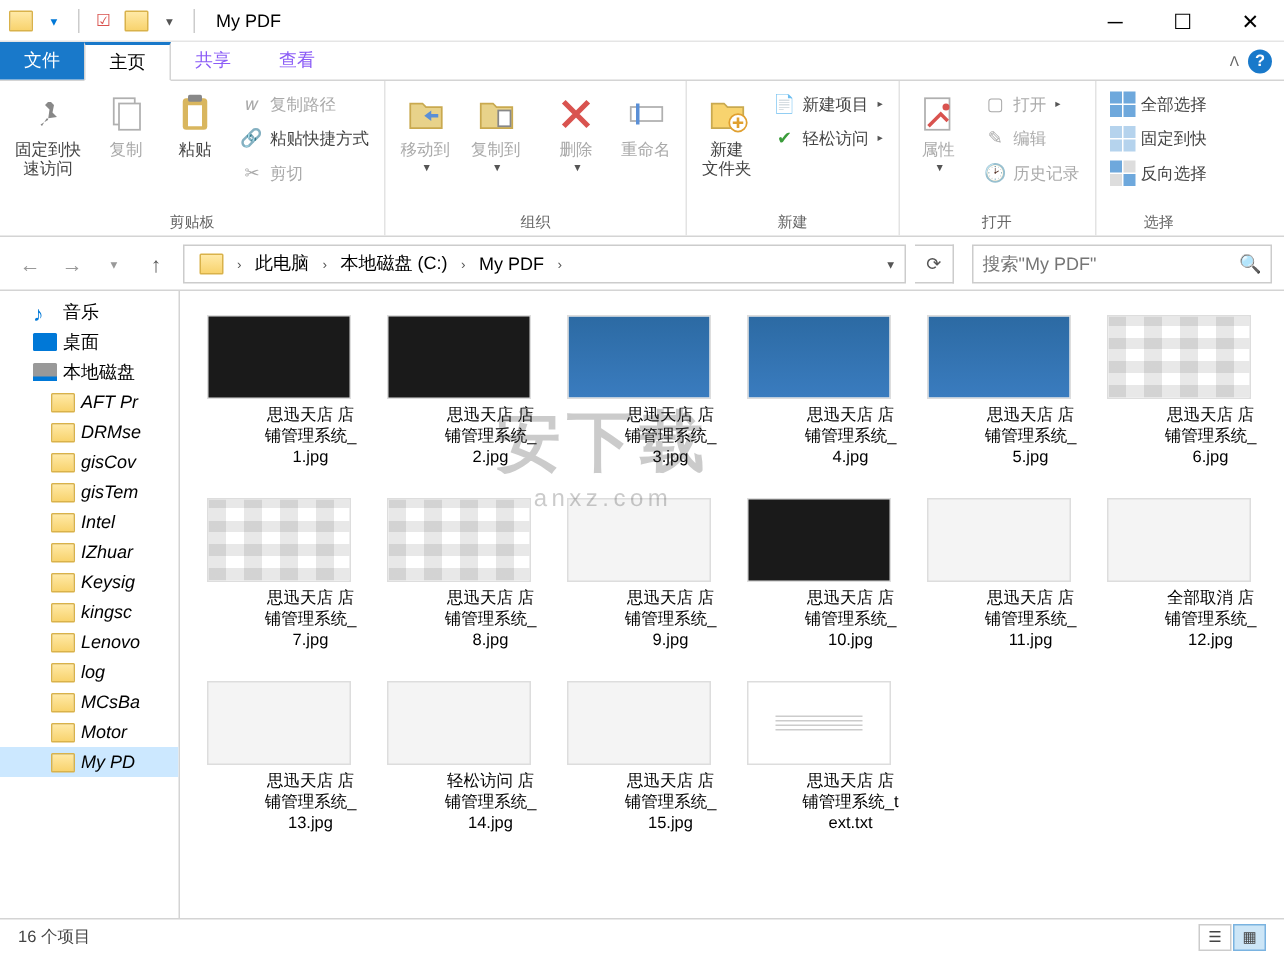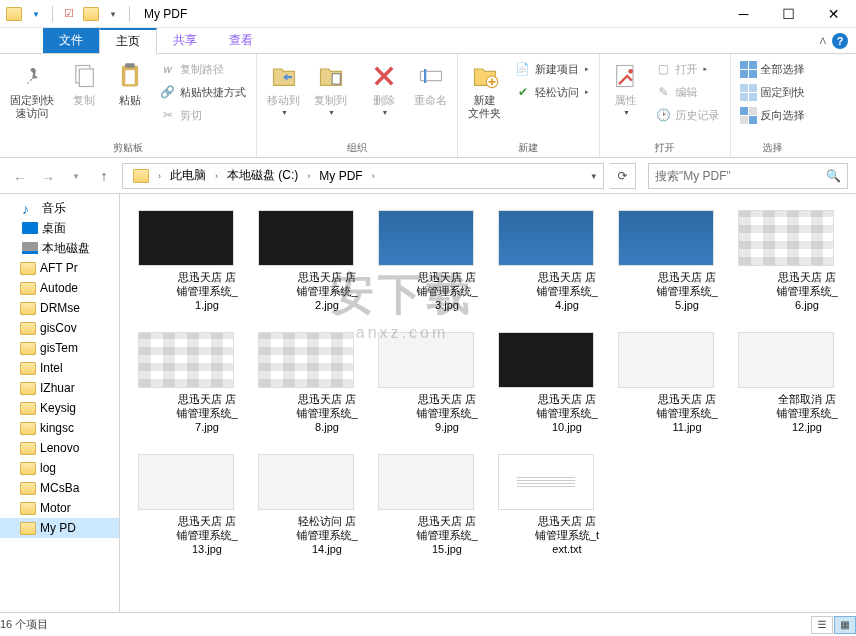--- a/index.html
+++ b/index.html
@@ -11,21 +11,21 @@
 .qa-icon { width: 20px; height: 20px; display: flex; align-items: center; justify-content: center; font-size: 11px; }
 .folder-mini { width: 16px; height: 14px; background: linear-gradient(#ffe9a6, #f8d36e); border: 1px solid #d9b24a; border-radius: 1px; }
 .tb-divider { width: 1px; height: 16px; background: #ccc; margin: 0 4px; }
 .title-text { font-size: 12px; margin-left: 6px; color: #000; }
 .win-controls { margin-left: auto; display: flex; }
 .win-btn { width: 45px; height: 28px; display: flex; align-items: center; justify-content: center; font-size: 14px; }
 
 
 .tabs-row { height: 26px; display: flex; align-items: stretch; background: #fff; border-bottom: 1px solid #d4d4d4; }
 .tab { padding: 0 16px; display: flex; align-items: center; font-size: 12px; cursor: pointer; }
-.tab.file { background: #1979ca; color: #fff; margin-left: 43px; }
+.tab.file { background: #1979ca; color: #fff; }
 .tab.active { border-top: 2px solid #1979ca; border-left: 1px solid #d4d4d4; border-right: 1px solid #d4d4d4; border-bottom: 1px solid #fff; margin-bottom: -1px; background: #fff; }
 .tab-normal { color: #8b5cf6; }
 .tabs-right { margin-left: auto; display: flex; align-items: center; gap: 6px; padding-right: 8px; }
 .chev-down { font-size: 9px; color: #666; }
 .help-circle { width: 16px; height: 16px; border-radius: 50%; background: #1979ca; color: #fff; display: flex; align-items: center; justify-content: center; font-size: 11px; font-weight: bold; }
 
 
 .ribbon { height: 104px; background: #fff; border-bottom: 1px solid #d4d4d4; display: flex; }
 .ribbon-group { display: flex; flex-direction: column; border-right: 1px solid #e3e3e3; padding: 2px 4px 0; }
 .rg-body { flex: 1; display: flex; align-items: flex-start; gap: 2px; }
@@ -58,41 +58,41 @@
 .refresh-box { width: 26px; height: 26px; border: 1px solid #ccc; border-left: none; display: flex; align-items: center; justify-content: center; color: #555; }
 .search-box { width: 200px; height: 26px; border: 1px solid #ccc; display: flex; align-items: center; padding: 0 6px; color: #999; margin-left: 6px; }
 .search-box input { border: none; outline: none; flex: 1; font-size: 12px; }
 .search-icon { font-size: 12px; color: #666; }
 
 
 .main { display: flex; height: 418px; }
 .sidebar { width: 120px; border-right: 1px solid #d4d4d4; overflow: hidden; padding-top: 4px; }
 .side-item { display: flex; align-items: center; gap: 4px; padding: 1px 0 1px 22px; font-size: 12px; color: #000; height: 20px; cursor: pointer; white-space: nowrap; }
 .side-item.selected { background: #cce8ff; }
-.side-item.l2 { padding-left: 20px; }
+.side-item.l2 { padding-left: 34px; font-style: italic; }
 .side-ico { width: 16px; height: 14px; flex-shrink: 0; }
 .sico-music { color: #0078d7; font-size: 14px; }
 .sico-desktop { background: #0078d7; width: 16px; height: 12px; border-radius: 1px; }
 .sico-disk { background: #999; width: 16px; height: 12px; border-radius: 1px; position: relative; }
 .sico-disk::after { content: ''; position: absolute; bottom: 0; left: 0; right: 0; height: 3px; background: #0078d7; }
 .sico-folder { width: 16px; height: 13px; background: linear-gradient(#ffe9a6,#f8d36e); border: 1px solid #d9b24a; border-radius: 1px; }
 
 .content { flex: 1; overflow: auto; padding: 16px 12px; }
 .file-grid { display: flex; flex-wrap: wrap; gap: 20px 12px; }
 .file-item { width: 108px; display: flex; flex-direction: column; align-items: center; gap: 4px; cursor: pointer; }
 .file-thumb { width: 96px; height: 56px; border: 1px solid #ddd; background: #f4f4f4; display: flex; align-items: center; justify-content: center; font-size: 9px; color: #888; overflow: hidden; position: relative; }
 .file-name { font-size: 11px; color: #000; text-align: center; line-height: 14px; word-break: break-all; margin-left: 42px; }
 .thumb-blue { background: linear-gradient(#2c6aa3,#3a7cbf); }
 .thumb-dark { background: #1a1a1a; }
 .thumb-grid { background: repeating-linear-gradient(0deg,#e8e8e8 0 8px,#fff 8px 16px), repeating-linear-gradient(90deg,#e8e8e8 0 12px,#fff 12px 24px); background-blend-mode: multiply; }
 .thumb-txt { background: #fff; display: flex; flex-direction: column; padding: 6px; gap: 2px; }
 .thumb-txt span { height: 1px; background: #ccc; width: 70%; }
 
 
-.statusbar { height: 24px; border-top: 1px solid #d4d4d4; display: flex; align-items: center; padding: 0 0; font-size: 11px; color: #444; }
+.statusbar { height: 24px; border-top: 1px solid #d4d4d4; display: flex; align-items: center; padding: 0 12px; font-size: 11px; color: #444; }
 .view-toggle { margin-left: auto; display: flex; gap: 1px; }
 .vt-btn { width: 22px; height: 18px; border: 1px solid #ccc; display: flex; align-items: center; justify-content: center; font-size: 10px; }
 .vt-btn.active { background: #cde6f7; border-color: #7ab3e0; }
 
 
 .watermark { position: absolute; top: 265px; left: 330px; opacity: 0.25; pointer-events: none; display: flex; flex-direction: column; align-items: center; color: #333; }
 .watermark .wm1 { font-size: 44px; font-weight: bold; letter-spacing: 4px; }
 .watermark .wm2 { font-size: 16px; letter-spacing: 3px; }
 </style>
 </head>
@@ -370,24 +370,20 @@
       <div class="side-item">
         <span class="side-ico sico-disk"></span>
         <span>本地磁盘</span>
       </div>
       <div class="side-item l2">
         <span class="side-ico sico-folder"></span>
         <span>AFT Pr</span>
       </div>
       <div class="side-item l2">
         <span class="side-ico sico-folder"></span>
-        <span>Autode</span>
-      </div>
-      <div class="side-item l2">
-        <span class="side-ico sico-folder"></span>
         <span>DRMse</span>
       </div>
       <div class="side-item l2">
         <span class="side-ico sico-folder"></span>
         <span>gisCov</span>
       </div>
       <div class="side-item l2">
         <span class="side-ico sico-folder"></span>
         <span>gisTem</span>
       </div>

